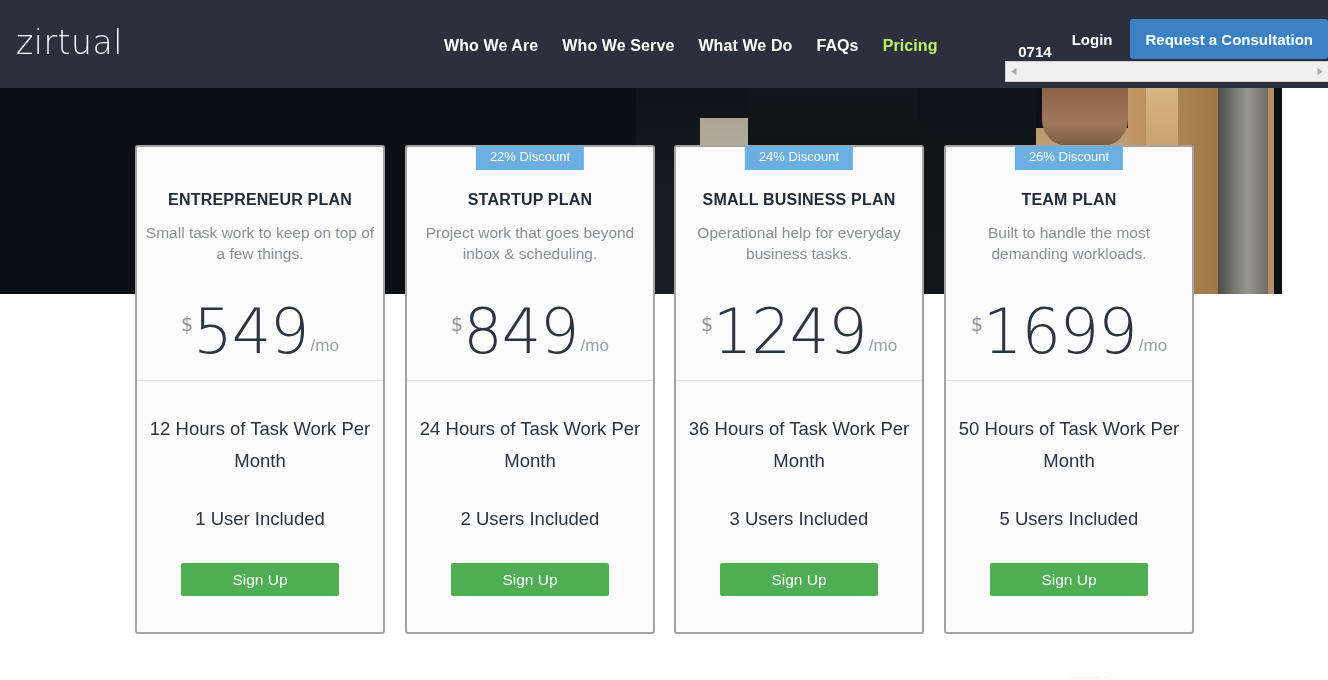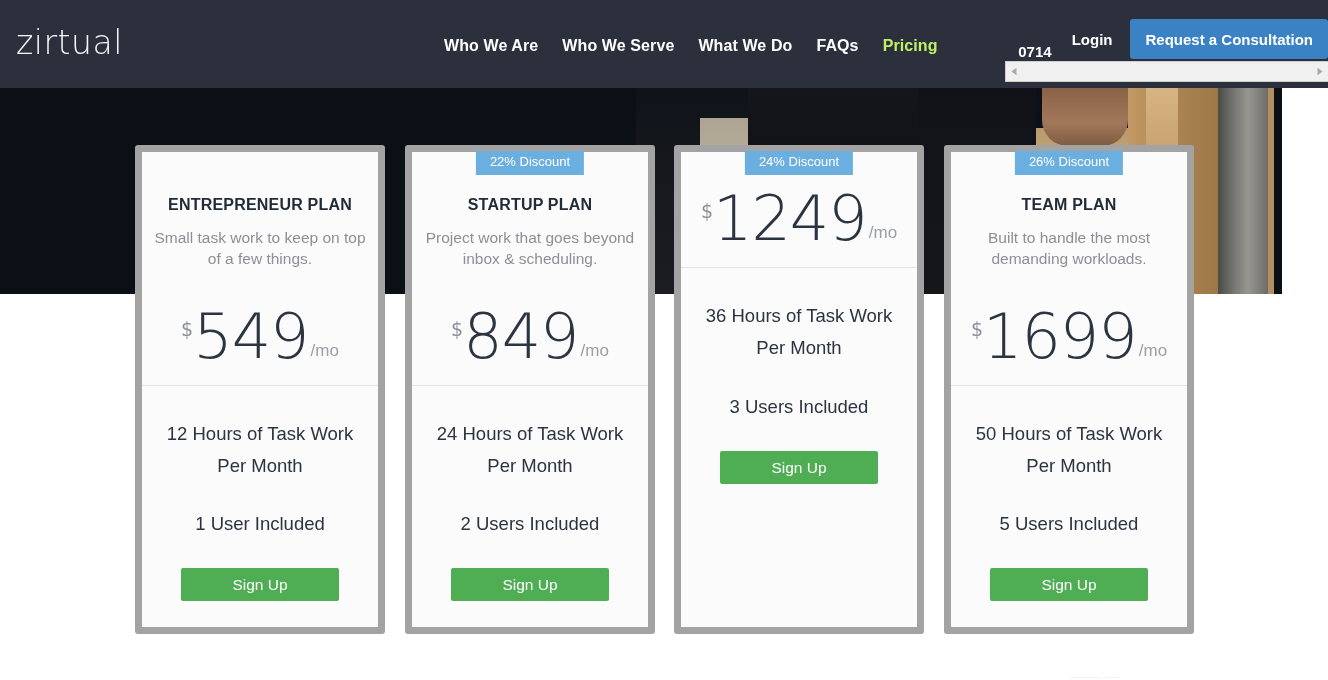--- a/index.html
+++ b/index.html
@@ -237,21 +237,21 @@
     z-index: 20;
     pointer-events: none;
   }
 
   .card {
     position: absolute;
     top: 145px;
     width: 250px;
     height: 489px;
     background: #fbfbfb;
-    border: 7px solid #a3a3a3;
+    border: 2px solid #a3a3a3;
     border-radius: 3px;
     pointer-events: auto;
     overflow: visible;
   }
   .card:nth-of-type(1) { left: 135px; }
   .card:nth-of-type(2) { left: 405px; }
   .card:nth-of-type(3) { left: 674px; }
   .card:nth-of-type(4) { left: 944px; }
 
   .badge {
@@ -437,20 +437,24 @@
         <div class="feat-hours">24 Hours of Task Work Per Month</div>
         <div class="feat-users">2 Users Included</div>
         <div class="signup-wrap">
           <button class="signup">Sign Up</button>
         </div>
       </div>
     </div>
 
     <div class="card">
       <div class="badge">24% Discount</div>
+      <div class="card-head">
+        <div class="plan-name">SMALL BUSINESS PLAN</div>
+        <div class="plan-desc">Operational help for everyday business tasks.</div>
+      </div>
       <div class="price-row">
         <div class="price-inner">
           <span class="dollar">$</span>
           <span class="amount">1249</span>
           <span class="permo">/mo</span>
         </div>
       </div>
       <div class="features">
         <div class="feat-hours">36 Hours of Task Work Per Month</div>
         <div class="feat-users">3 Users Included</div>

